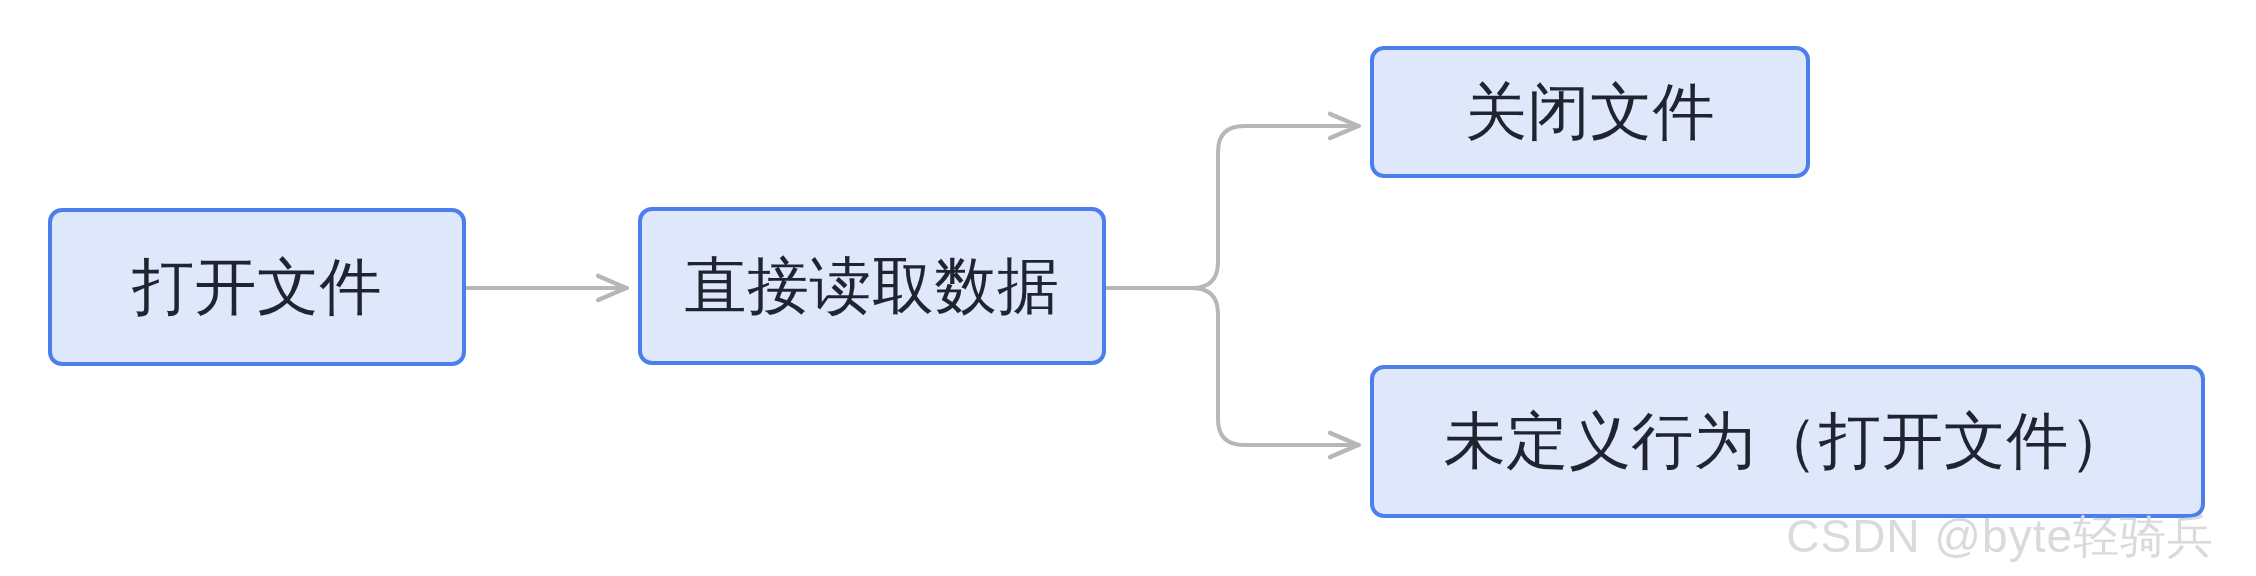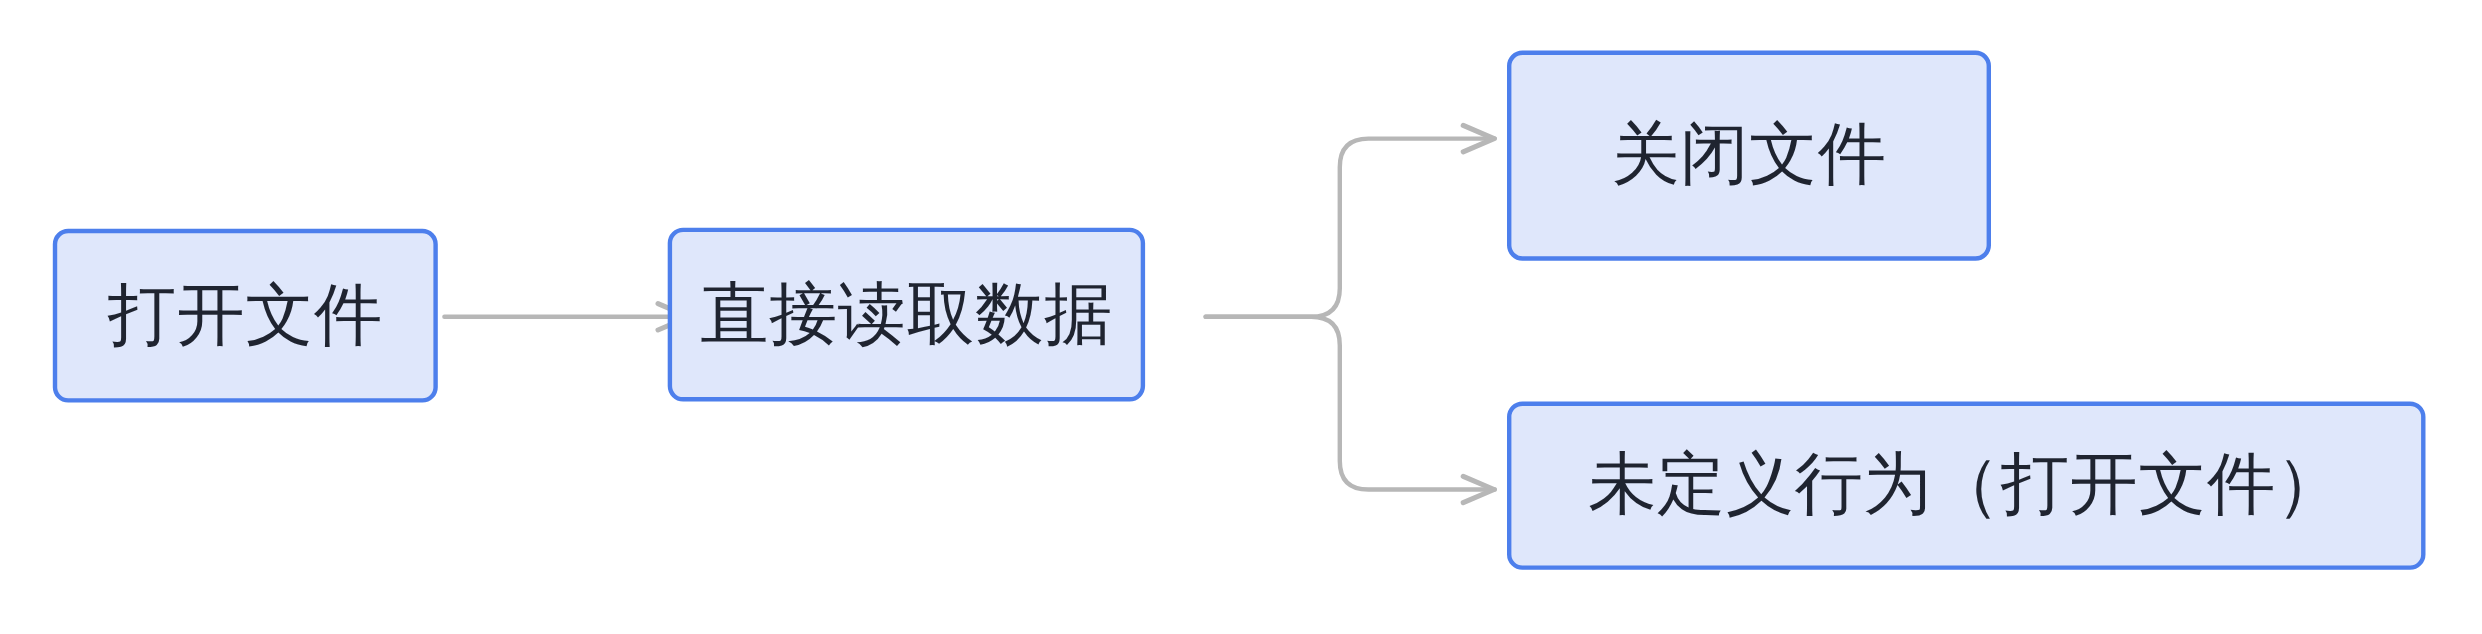--- a/index.html
+++ b/index.html
@@ -37,23 +37,23 @@
     z-index: 3;
   }
   .node-label {
     color: #1f2430;
     font-size: 62px;
     line-height: 1.1;
     white-space: nowrap;
     letter-spacing: 0.5px;
   }
   
-  #node-open-file   { left: 48px;   top: 208px; width: 350px; height: 158px; }
-  #node-read-data   { left: 607px;  top: 207px; width: 434px; height: 158px; }
-  #node-close-file  { left: 1370px; top: 46px;  width: 440px; height: 191px; }
+  #node-open-file   { left: 48px;   top: 208px; width: 418px; height: 158px; }
+  #node-read-data   { left: 638px;  top: 207px; width: 468px; height: 158px; }
+  #node-close-file  { left: 1370px; top: 46px;  width: 440px; height: 132px; }
   #node-undefined   { left: 1370px; top: 365px; width: 835px; height: 153px; }
 
   #watermark {
     position: absolute;
     right: 42px;
     bottom: 8px;
     color: #d9dade;
     font-size: 46px;
     letter-spacing: 1px;
     white-space: nowrap;
@@ -97,14 +97,15 @@
   </div>
 
   <div class="node" id="node-close-file">
     <span class="node-label">关闭文件</span>
   </div>
 
   <div class="node" id="node-undefined">
     <span class="node-label">未定义行为（打开文件）</span>
   </div>
 
+  <div id="watermark">CSDN @byte轻骑兵</div>
 
 </div>
 
 </body></html>

